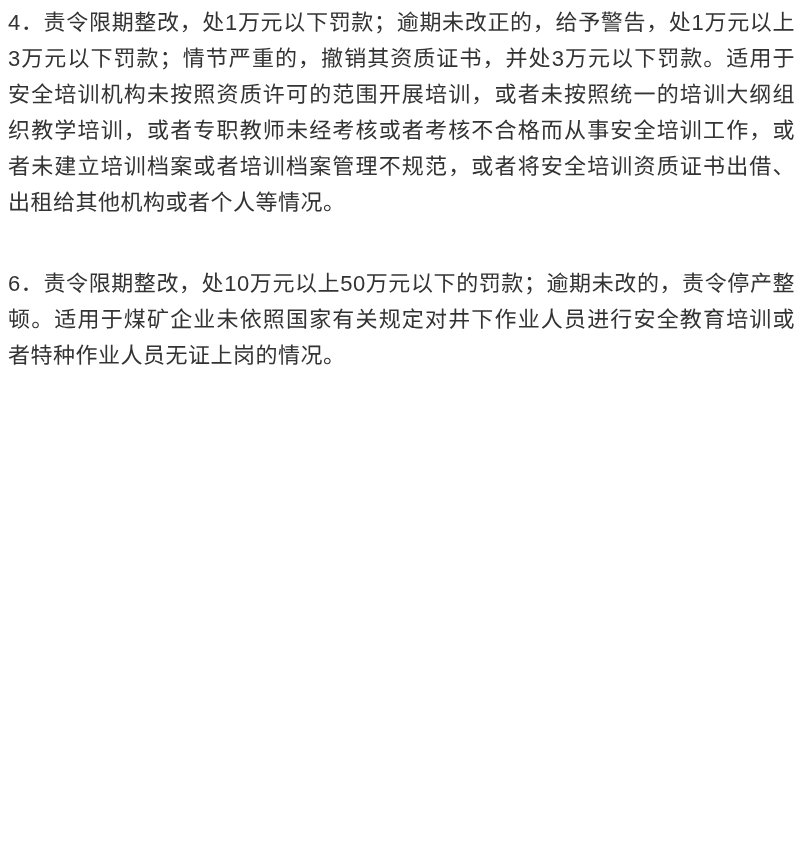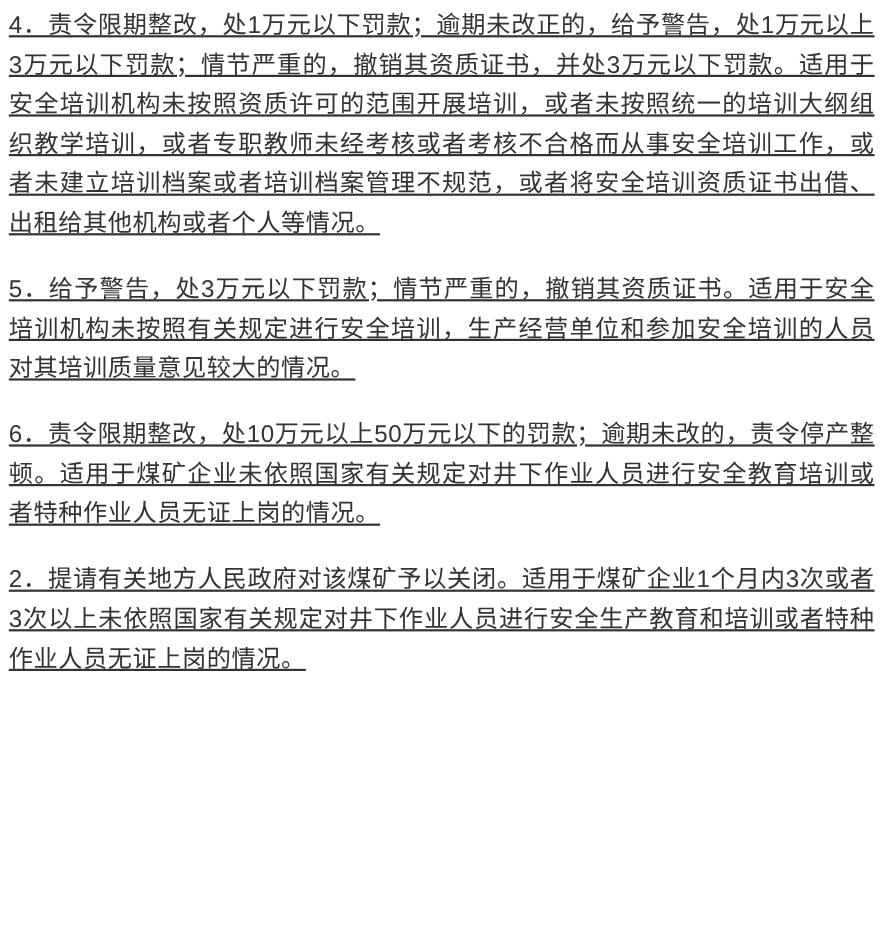--- a/index.html
+++ b/index.html
@@ -18,40 +18,37 @@
     box-sizing: border-box;
     width: 805px;
     padding: 5px 10px 8px 8px;
     color: #333333;
     font-size: 22px;
     line-height: 36px;
     text-align: justify;
     letter-spacing: 0.5px;
   }
   .article-body p {
-    margin: 24px 0;
-    text-decoration: underline;
+    margin: 45px 0;
   }
   .article-body p:first-child {
     margin-top: 0;
   }
   
   .article-body p.no-gap-after {
     margin-bottom: 0;
   }
   .article-body p.no-gap-before {
     margin-top: 0;
   }
 </style>
 </head>
 <body>
 
 <main class="article-body">
   <p>4．责令限期整改，处1万元以下罚款；逾期未改正的，给予警告，处1万元以上3万元以下罚款；情节严重的，撤销其资质证书，并处3万元以下罚款。适用于安全培训机构未按照资质许可的范围开展培训，或者未按照统一的培训大纲组织教学培训，或者专职教师未经考核或者考核不合格而从事安全培训工作，或者未建立培训档案或者培训档案管理不规范，或者将安全培训资质证书出借、出租给其他机构或者个人等情况。</p>
 
-  <p>5．给予警告，处3万元以下罚款；情节严重的，撤销其资质证书。适用于安全培训机构未按照有关规定进行安全培训，生产经营单位和参加安全培训的人员对其培训质量意见较大的情况。</p>
 
 
 
   <p class="no-gap-before">6．责令限期整改，处10万元以上50万元以下的罚款；逾期未改的，责令停产整顿。适用于煤矿企业未依照国家有关规定对井下作业人员进行安全教育培训或者特种作业人员无证上岗的情况。</p>
 
-  <p>2．提请有关地方人民政府对该煤矿予以关闭。适用于煤矿企业1个月内3次或者3次以上未依照国家有关规定对井下作业人员进行安全生产教育和培训或者特种作业人员无证上岗的情况。</p>
 </main>
 
 </body></html>

